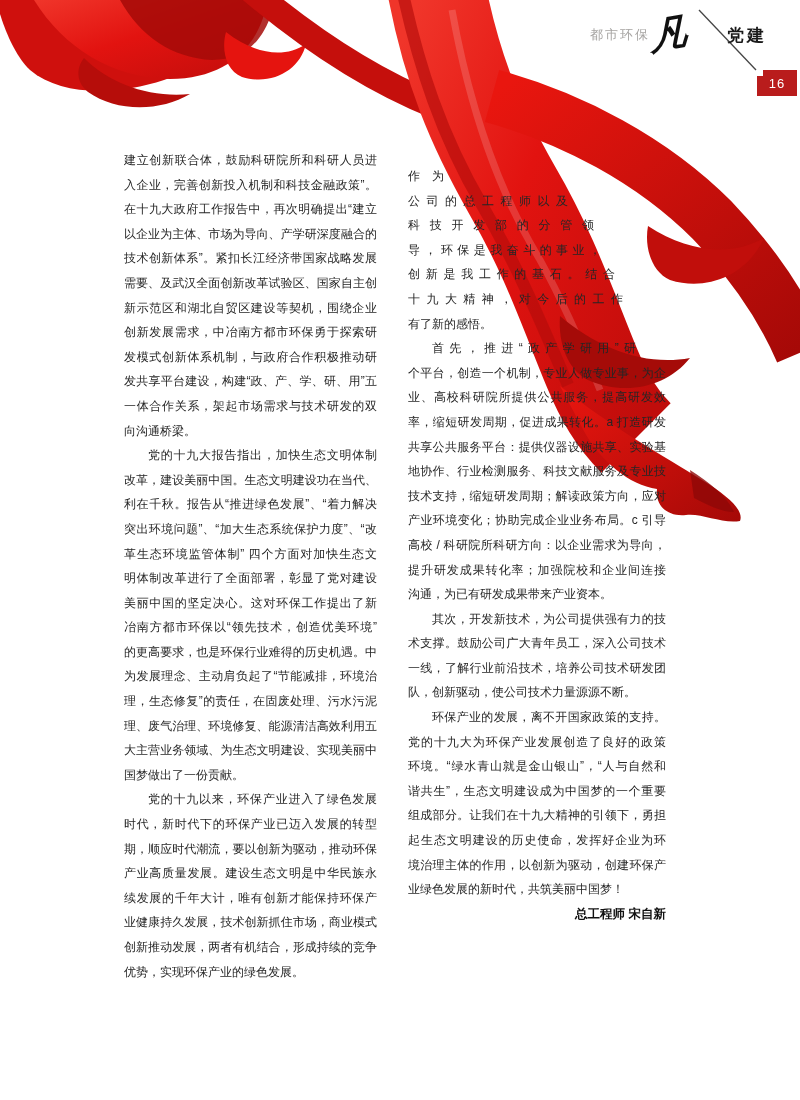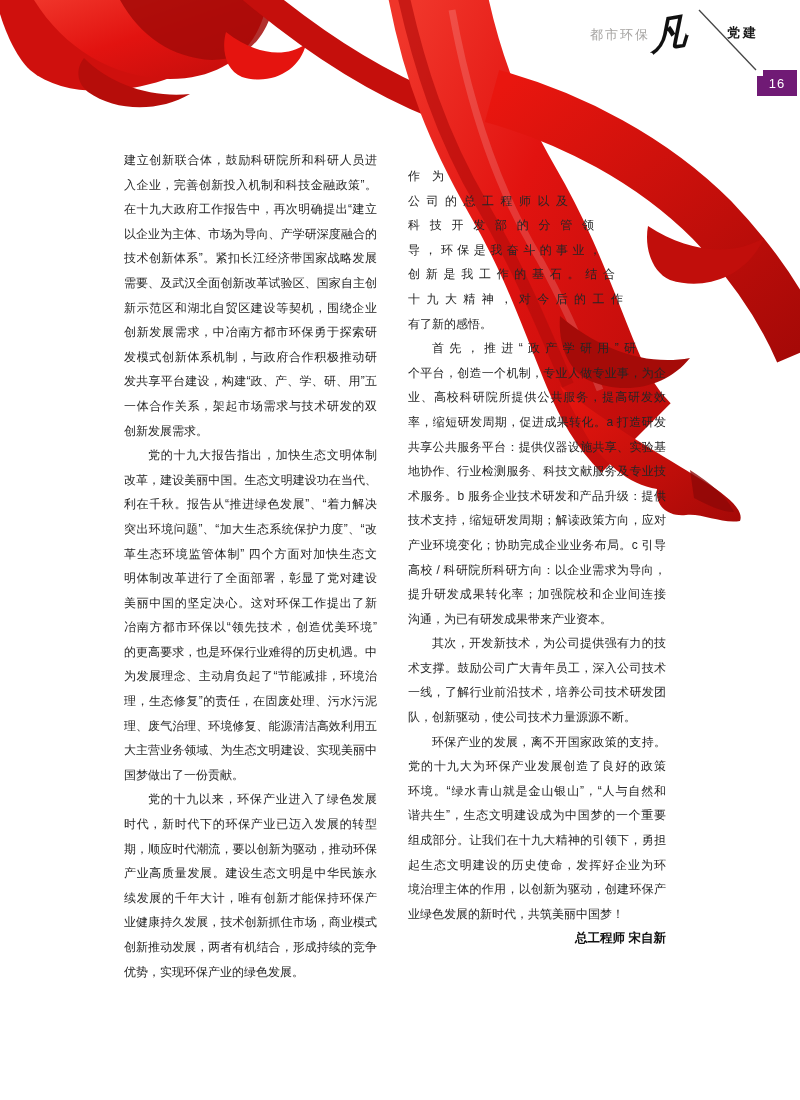--- a/index.html
+++ b/index.html
@@ -19,26 +19,26 @@
   }
   .logo-glyph{
     position:absolute;left:650px;top:10px;
     font-size:37px;font-weight:bold;font-style:italic;
     font-family:"Liberation Serif", serif;
     color:#111;
     transform:rotate(-10deg) skewX(-8deg);
   }
   .section-label{
     position:absolute;left:727px;top:24px;
-    font-size:13px;font-weight:bold;color:#1a1a1a;letter-spacing:3px;
+    font-size:17px;font-weight:bold;color:#1a1a1a;letter-spacing:3px;
   }
   .diag-line{position:absolute;left:0;top:0;}
   .page-badge{
     position:absolute;left:757px;top:70px;width:40px;height:26px;
-    background:#701a75;
+    background:#b91c1c;
   }
   .page-badge .notch{
     position:absolute;left:0;top:0;width:6px;height:6px;background:#ffffff;
   }
   .page-badge .num{
     position:absolute;left:0;top:0;width:100%;height:100%;
     display:flex;align-items:center;justify-content:center;
     color:#ffffff;font-size:13px;letter-spacing:1px;
   }
   
@@ -116,21 +116,21 @@
       <div class="ln">入企业，完善创新投入机制和科技金融政策”。</div>
       <div class="ln">在十九大政府工作报告中，再次明确提出“建立</div>
       <div class="ln">以企业为主体、市场为导向、产学研深度融合的</div>
       <div class="ln">技术创新体系”。紧扣长江经济带国家战略发展</div>
       <div class="ln">需要、及武汉全面创新改革试验区、国家自主创</div>
       <div class="ln">新示范区和湖北自贸区建设等契机，围绕企业</div>
       <div class="ln">创新发展需求，中冶南方都市环保勇于探索研</div>
       <div class="ln">发模式创新体系机制，与政府合作积极推动研</div>
       <div class="ln">发共享平台建设，构建“政、产、学、研、用”五位</div>
       <div class="ln">一体合作关系，架起市场需求与技术研发的双</div>
-      <div class="ln end">创新发展需求。</div>
+      <div class="ln end">向沟通桥梁。</div>
       <div class="ln ind">党的十九大报告指出，加快生态文明体制</div>
       <div class="ln">改革，建设美丽中国。生态文明建设功在当代、</div>
       <div class="ln">利在千秋。报告从“推进绿色发展”、“着力解决</div>
       <div class="ln">突出环境问题”、“加大生态系统保护力度”、“改</div>
       <div class="ln">革生态环境监管体制” 四个方面对加快生态文</div>
       <div class="ln">明体制改革进行了全面部署，彰显了党对建设</div>
       <div class="ln">美丽中国的坚定决心。这对环保工作提出了新</div>
       <div class="ln">冶南方都市环保以“领先技术，创造优美环境”</div>
       <div class="ln">的更高要求，也是环保行业难得的历史机遇。中</div>
       <div class="ln">为发展理念、主动肩负起了“节能减排，环境治</div>
@@ -155,21 +155,20 @@
       <div class="ln" style="width: 193px;">导，环保是我奋斗的事业，</div>
       <div class="ln" style="width: 207px;">创新是我工作的基石。结合</div>
       <div class="ln" style="width: 215px;">十九大精神，对今后的工作</div>
       <div class="ln end">有了新的感悟。</div>
       <div class="ln ind" style="width: 228px;">首先，推进“政产学研用”研</div>
       <div class="ln">个平台，创造一个机制，专业人做专业事，为企</div>
       <div class="ln">业、高校科研院所提供公共服务，提高研发效</div>
       <div class="ln">率，缩短研发周期，促进成果转化。a 打造研发</div>
       <div class="ln">共享公共服务平台：提供仪器设施共享、实验基</div>
       <div class="ln">地协作、行业检测服务、科技文献服务及专业技</div>
-      <div class="ln">术服务。b 服务企业技术研发和产品升级：提供</div>
       <div class="ln">技术支持，缩短研发周期；解读政策方向，应对</div>
       <div class="ln">产业环境变化；协助完成企业业务布局。c 引导</div>
       <div class="ln">高校 / 科研院所科研方向：以企业需求为导向，</div>
       <div class="ln">提升研发成果转化率；加强院校和企业间连接</div>
       <div class="ln end">沟通，为已有研发成果带来产业资本。</div>
       <div class="ln ind">其次，开发新技术，为公司提供强有力的技</div>
       <div class="ln">术支撑。鼓励公司广大青年员工，深入公司技术</div>
       <div class="ln">一线，了解行业前沿技术，培养公司技术研发团</div>
       <div class="ln end">队，创新驱动，使公司技术力量源源不断。</div>
       <div class="ln ind">环保产业的发展，离不开国家政策的支持。</div>

